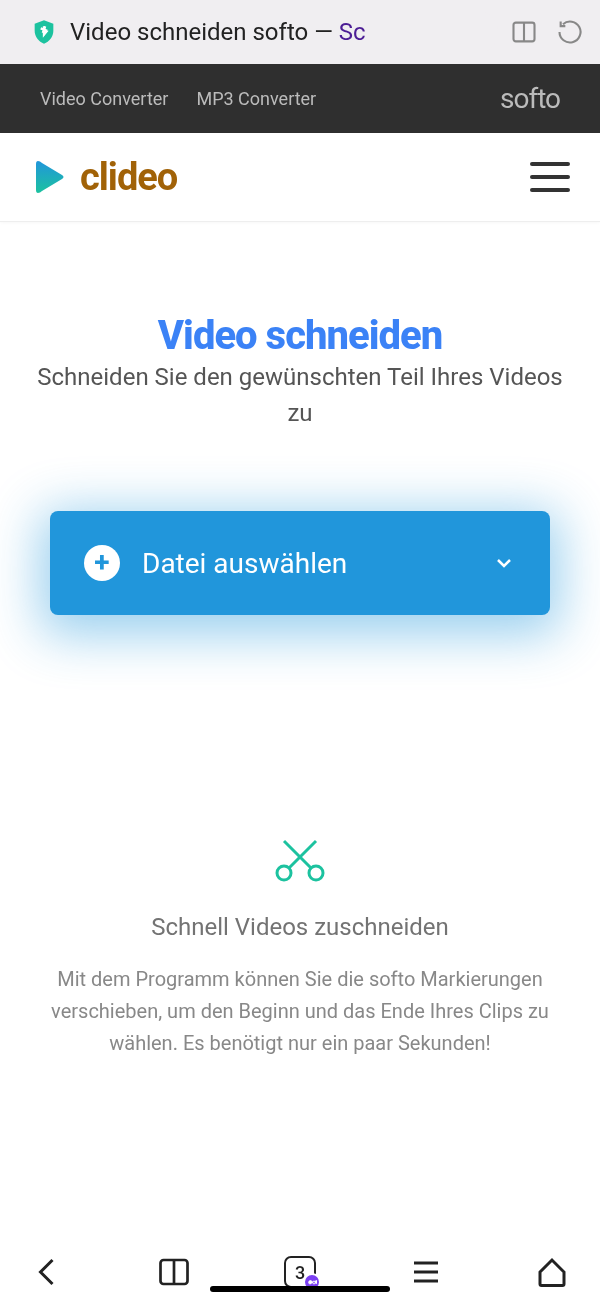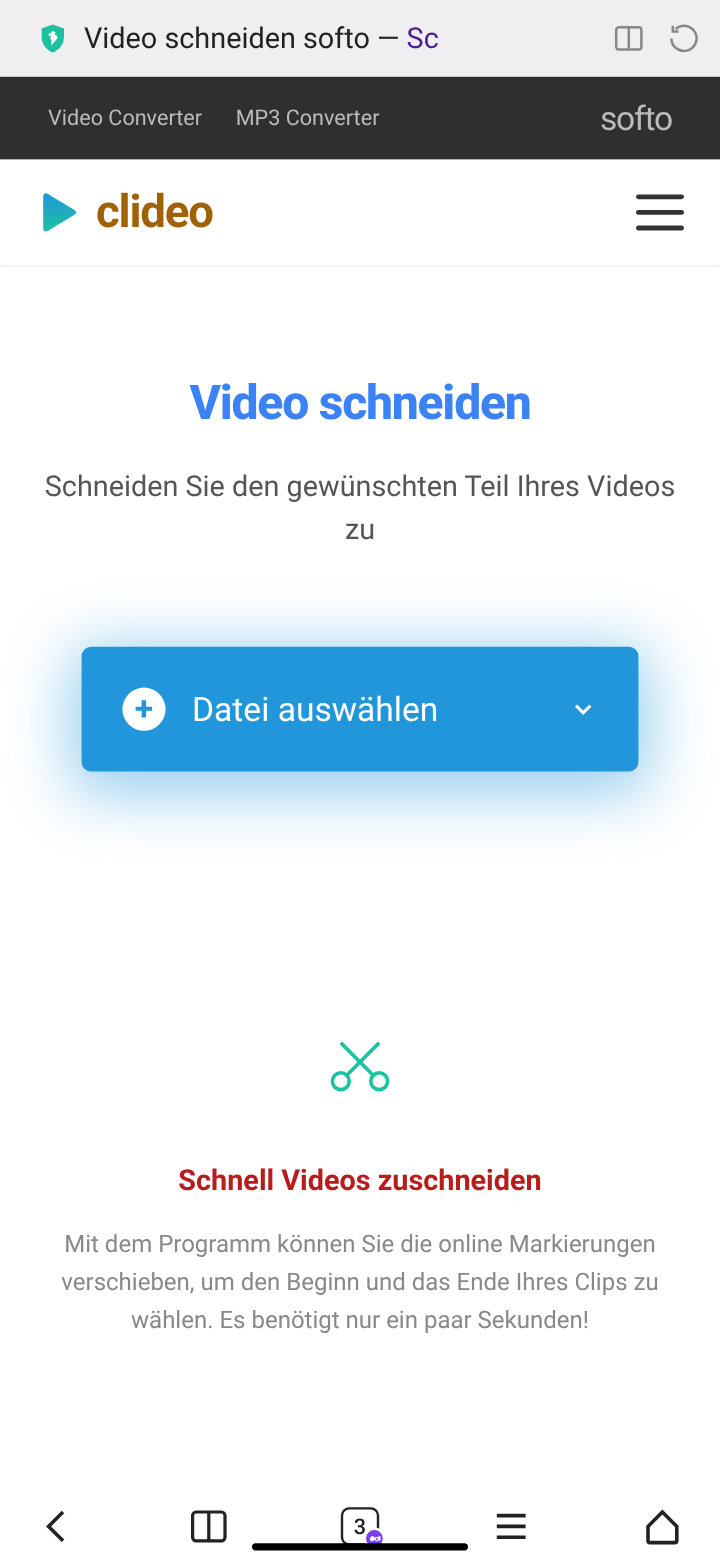--- a/index.html
+++ b/index.html
@@ -24,33 +24,33 @@
   .site-header { background: #fff; padding: 22px 30px; display: flex; align-items: center; justify-content: space-between; border-bottom: 1px solid #eee; box-shadow: 0 1px 3px rgba(0,0,0,0.03);}
   .clideo-logo { display: flex; align-items: center; gap: 10px; }
   .clideo-play { width: 40px; height: 40px; }
   .clideo-text { font-size: 38px; font-weight: 700; color: #a16207; letter-spacing: -1px; }
   .hamburger { width: 40px; height: 30px; display: flex; flex-direction: column; justify-content: space-between; }
   .hamburger span { height: 4px; background: #333; border-radius: 2px; }
   
   
   .hero { padding: 90px 30px 60px; text-align: center; }
   .hero-title { font-size: 40px; font-weight: 800; color: #3b82f6; letter-spacing: -1px; }
-  .hero-sub { font-size: 24px; color: #555; margin-top: 28px; line-height: 1.5; }
+  .hero-sub { font-size: 24px; color: #555; line-height: 1.5; }
   
-  .upload-btn { margin: 80px auto 0; width: 464px; background: #2196db; border-radius: 8px; padding: 34px 34px; display: flex; align-items: center; justify-content: space-between; box-shadow: 0 10px 50px 10px rgba(33,150,219,0.45); }
+  .upload-btn { margin: 80px auto 0; width: 500px; background: #2196db; border-radius: 8px; padding: 34px 34px; display: flex; align-items: center; justify-content: space-between; box-shadow: 0 10px 50px 10px rgba(33,150,219,0.45); }
   .upload-left { display: flex; align-items: center; gap: 22px; }
   .plus-circle { width: 36px; height: 36px; border-radius: 50%; background: #fff; display: flex; align-items: center; justify-content: center; }
   .plus-circle::before { content:'+'; color:#2196db; font-size:28px; font-weight:700; line-height:1; }
   .upload-label { color: #fff; font-size: 28px; }
   .chevron { width: 24px; height: 24px; }
   
   
   .feature { margin-top: 160px; text-align: center; padding: 0 40px; }
   .scissors { width: 56px; height: 48px; margin: 0 auto 26px; }
-  .feature-title { font-size: 24px; font-weight: 700; color: #b91c1c; margin-bottom: 22px; margin-top: 29px; }
+  .feature-title { font-size: 24px; font-weight: 400; color: #737373; margin-bottom: 22px; }
   .feature-text { font-size: 20px; color: #888; line-height: 1.6; }
   
   
   .bottom-nav { position: absolute; bottom: 0; left: 0; right: 0; background: #fff; padding: 20px 30px 10px; display: flex; align-items: center; justify-content: space-between; }
   .bottom-icon { width: 36px; height: 36px; color: #222; position: relative; }
   .tab-box { border: 2.5px solid #222; border-radius: 7px; width: 32px; height: 32px; display: flex; align-items: center; justify-content: center; font-size: 18px; font-weight: 500; position: relative; }
   .tab-badge { position: absolute; bottom: -5px; right: -7px; width: 18px; height: 18px; border-radius: 50%; background: #7b3ff2; border: 2px solid #fff; display:flex; align-items:center; justify-content:center;}
   .home-indicator { position: absolute; bottom: 8px; left: 50%; transform: translateX(-50%); width: 180px; height: 6px; background: #000; border-radius: 4px; }
   
   .content-fade { position:absolute; left:0; right:0; bottom:90px; height:40px; background:linear-gradient(to bottom, rgba(255,255,255,0), #fff); pointer-events:none;}
@@ -126,21 +126,21 @@
 </div>
 
 <div class="feature">
   <svg class="scissors" viewBox="0 0 56 48" fill="none" stroke="#1cc29f" stroke-width="3">
     <circle cx="12" cy="38" r="7"></circle>
     <circle cx="44" cy="38" r="7"></circle>
     <line x1="17" y1="33" x2="44" y2="6"></line>
     <line x1="39" y1="33" x2="12" y2="6"></line>
   </svg>
   <h2 class="feature-title">Schnell Videos zuschneiden</h2>
-  <p class="feature-text">Mit dem Programm können Sie die online Markierungen verschieben, um den Beginn und das Ende Ihres Clips zu wählen. Es benötigt nur ein paar Sekunden!</p>
+  <p class="feature-text">Mit dem Programm können Sie die softo Markierungen verschieben, um den Beginn und das Ende Ihres Clips zu wählen. Es benötigt nur ein paar Sekunden!</p>
 </div>
 
 <div class="content-fade"></div>
 
 <div class="bottom-nav">
   <svg class="bottom-icon" viewBox="0 0 24 24" fill="none" stroke="#222" stroke-width="2">
       <polyline points="15 4 7 12 15 20"></polyline>
     </svg>
   <svg class="bottom-icon" viewBox="0 0 24 24" fill="none" stroke="#222" stroke-width="1.8">
       <rect x="3" y="4" width="18" height="16" rx="2"></rect>

